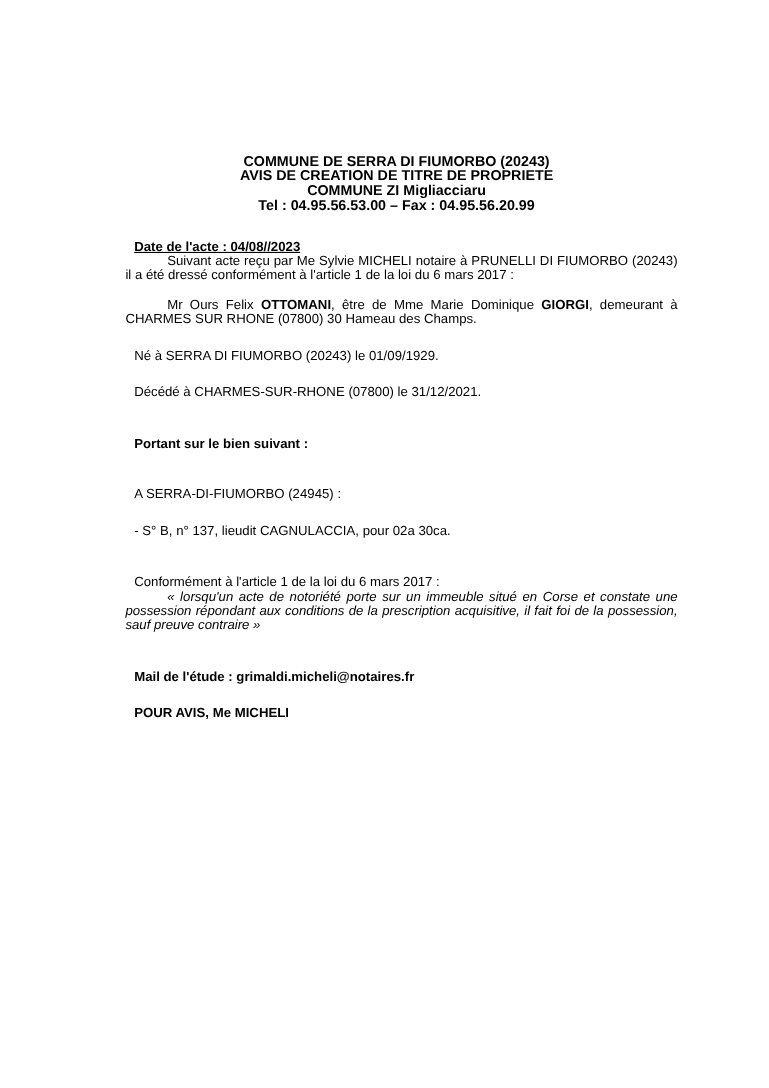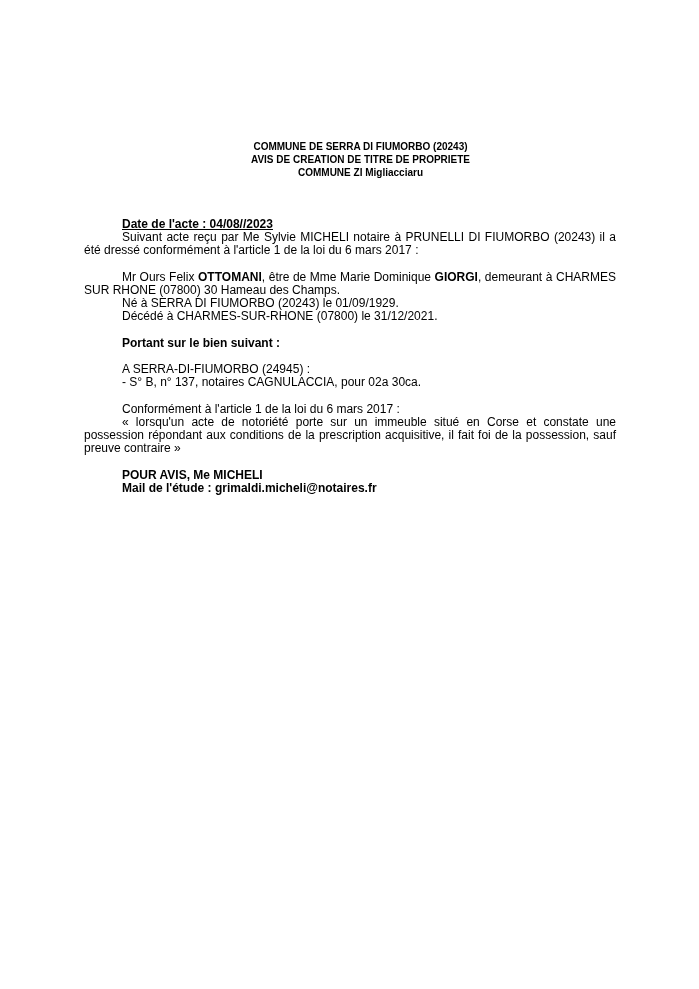--- a/index.html
+++ b/index.html
@@ -22,58 +22,59 @@
       height: 989px;
       background: #ffffff;
     }
     .header {
       position: absolute;
       top: 140px;
       left: 0;
       width: 699px;
       text-align: center;
       font-weight: bold;
-      font-size: 10px;
+      font-size: 13px;
       line-height: 13.2px;
     }
     .header div { white-space: nowrap; }
     .header .h-title { padding-left: 22px; }
     .body {
       position: absolute;
       top: 218px;
       left: 84px;
       width: 532px;
       font-size: 12px;
       line-height: 13.2px;
     }
     .p {
       margin: 0;
       text-align: justify;
       text-align-last: left;
     }
-    .indent { text-indent: 38px; }
-    .block-indent { padding-left: 38px; }
+    .indent { text-indent: 38px; margin-left: 30px; }
+    .block-indent { padding-left: 38px; margin-top: 20px; }
     .date {
       font-weight: bold;
       text-decoration: underline;
       padding-left: 38px;
     }
     .bold { font-weight: bold; }
-    .italic { }
+    .italic { font-style: italic; }
     .gap { height: 13.2px; }
   </style>
 </head>
 <body>
 
 <div class="page">
 
   <div class="header">
     <div class="h-title">COMMUNE DE SERRA DI FIUMORBO (20243)</div>
     <div class="h-title">AVIS DE CREATION DE TITRE DE PROPRIETE</div>
     <div class="h-title">COMMUNE ZI Migliacciaru</div>
+    <div class="h-title">Tel : 04.95.56.53.00 – Fax : 04.95.56.20.99</div>
   </div>
 
   <div class="body">
 
     <div class="date">
       <span>Date de l'acte : 04/08//2023</span>
     </div>
     <p class="p indent">Suivant acte reçu par Me Sylvie MICHELI notaire à PRUNELLI DI FIUMORBO (20243) il a été dressé conformément à l'article 1 de la loi du 6 mars 2017 :</p>
 
     <div class="gap"></div>
@@ -82,26 +83,26 @@
     <p class="p block-indent">Né à SERRA DI FIUMORBO (20243) le 01/09/1929.</p>
     <p class="p block-indent">Décédé à CHARMES-SUR-RHONE (07800) le 31/12/2021.</p>
 
     <div class="gap"></div>
 
     <p class="p block-indent bold">Portant sur le bien suivant :</p>
 
     <div class="gap"></div>
 
     <p class="p block-indent">A SERRA-DI-FIUMORBO (24945) :</p>
-    <p class="p block-indent">- S° B, n° 137, notaires CAGNULACCIA, pour 02a 30ca.</p>
+    <p class="p block-indent">- S° B, n° 137, lieudit CAGNULACCIA, pour 02a 30ca.</p>
 
     <div class="gap"></div>
 
     <p class="p block-indent">Conformément à l'article 1 de la loi du 6 mars 2017 :</p>
     <p class="p indent italic">« lorsqu'un acte de notoriété porte sur un immeuble situé en Corse et constate une possession répondant aux conditions de la prescription acquisitive, il fait foi de la possession, sauf preuve contraire »</p>
 
     <div class="gap"></div>
 
+    <p class="p block-indent bold"><span>Mail de l'étude : </span><span>grimaldi.micheli@notaires.fr</span></p>
     <p class="p block-indent bold">POUR AVIS, Me MICHELI</p>
-    <p class="p block-indent bold"><span>Mail de l'étude : </span><span>grimaldi.micheli@notaires.fr</span></p>
 
   </div>
 </div>
 
 </body></html>

